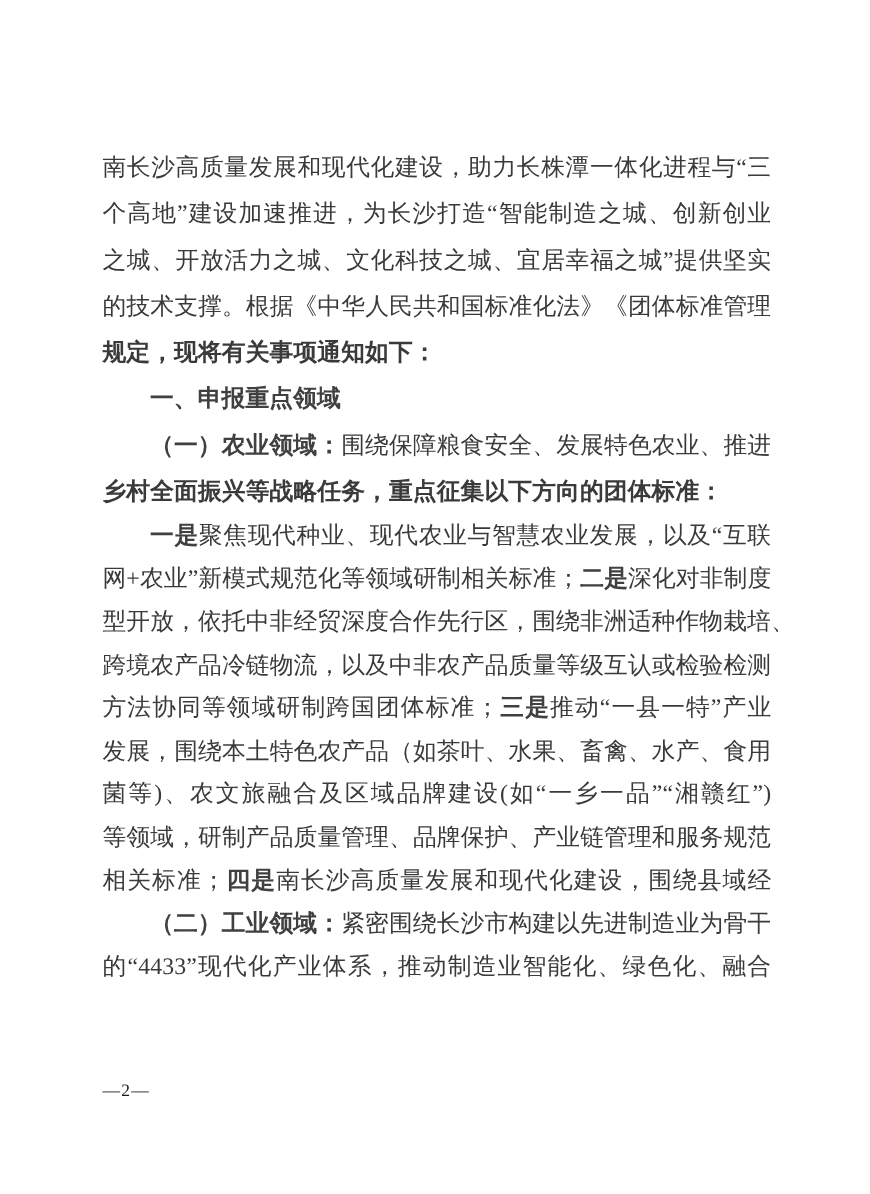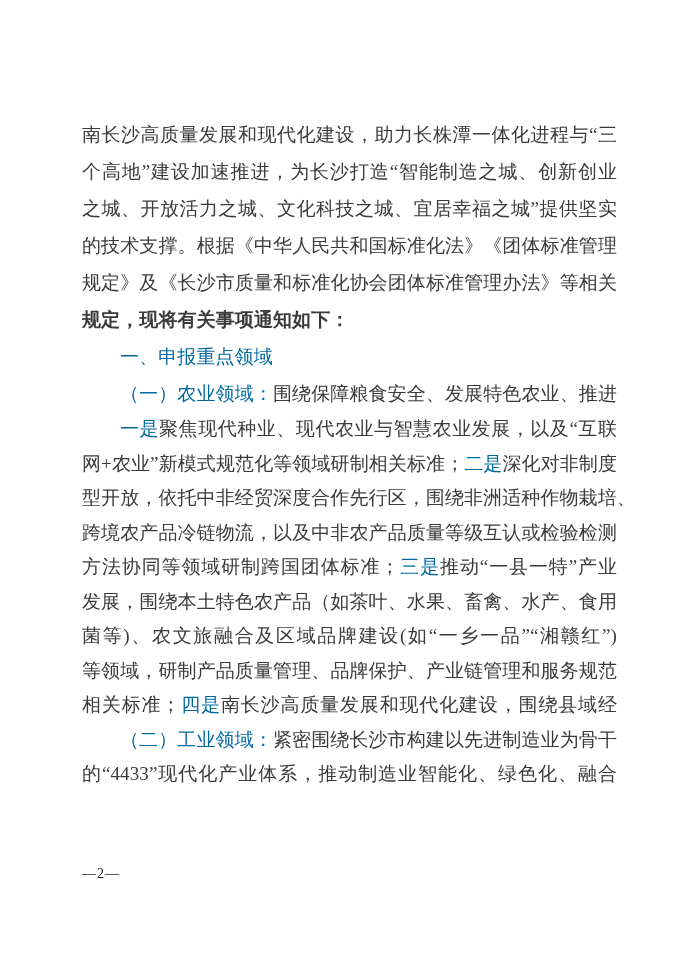--- a/index.html
+++ b/index.html
@@ -48,22 +48,22 @@
   .line.indent {
     text-indent: 38px;
   }
   .heading .line {
     font-family: "Liberation Sans", "DejaVu Sans", sans-serif;
     font-weight: bold;
     color: #000000;
     text-align-last: left;
   }
   .b {
-    font-weight: normal;
-    color: #0369a1;
+    font-weight: bold;
+    color: #404040;
   }
   .footer {
     position: absolute;
     left: 82px;
     top: 866px;
     font-size: 14px;
     letter-spacing: 1px;
     color: #1a1a1a;
     font-family: "Liberation Serif", "DejaVu Serif", serif;
   }
@@ -71,28 +71,28 @@
 </head>
 <body>
 
 <div class="page">
   <div class="content" id="content">
       <div class="sec1">
         <div class="line"><span>南长沙高质量发展和现代化建设，助力长株潭一体化进程与“三</span></div>
         <div class="line"><span>个高地”建设加速推进，为长沙打造“智能制造之城、创新创业</span></div>
         <div class="line"><span>之城、开放活力之城、文化科技之城、宜居幸福之城”提供坚实</span></div>
         <div class="line"><span>的技术支撑。根据《中华人民共和国标准化法》《团体标准管理</span></div>
-        <div class="line"><span>规定》及《长沙市质量和标准化协会团体标准管理办法》等相关</span></div>
         <div class="line end"><span>规定，现将有关事项通知如下：</span></div>
       </div>
       <div class="sec1 heading">
         <div class="line end indent"><span class="b">一、申报重点领域</span></div>
       </div>
       <div class="sec1">
         <div class="line indent"><span class="b">（一）农业领域：</span><span>围绕保障粮食安全、发展特色农业、推进</span></div>
+        <div class="line end"><span>乡村全面振兴等战略任务，重点征集以下方向的团体标准：</span></div>
       </div>
       <div class="sec2">
         <div class="line indent"><span class="b">一是</span><span>聚焦现代种业、现代农业与智慧农业发展，以及“互联</span></div>
         <div class="line"><span>网+农业”新模式规范化等领域研制相关标准；</span><span class="b">二是</span><span>深化对非制度</span></div>
         <div class="line"><span>型开放，依托中非经贸深度合作先行区，围绕非洲适种作物栽培、</span></div>
         <div class="line"><span>跨境农产品冷链物流，以及中非农产品质量等级互认或检验检测</span></div>
         <div class="line"><span>方法协同等领域研制跨国团体标准；</span><span class="b">三是</span><span>推动“一县一特”产业</span></div>
         <div class="line"><span>发展，围绕本土特色农产品（如茶叶、水果、畜禽、水产、食用</span></div>
         <div class="line"><span>菌等)、农文旅融合及区域品牌建设(如“一乡一品”“湘赣红”)</span></div>
         <div class="line"><span>等领域，研制产品质量管理、品牌保护、产业链管理和服务规范</span></div>

